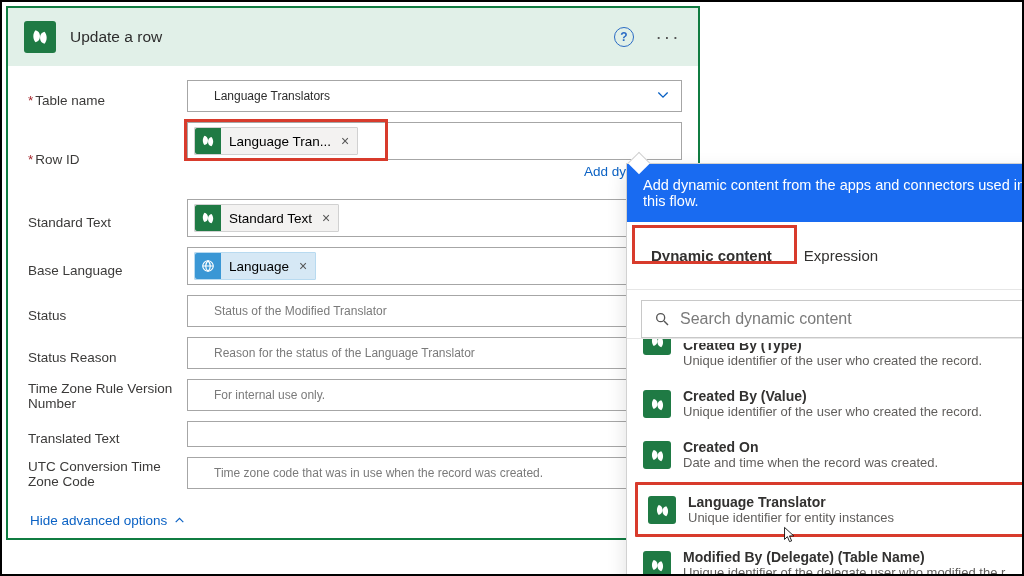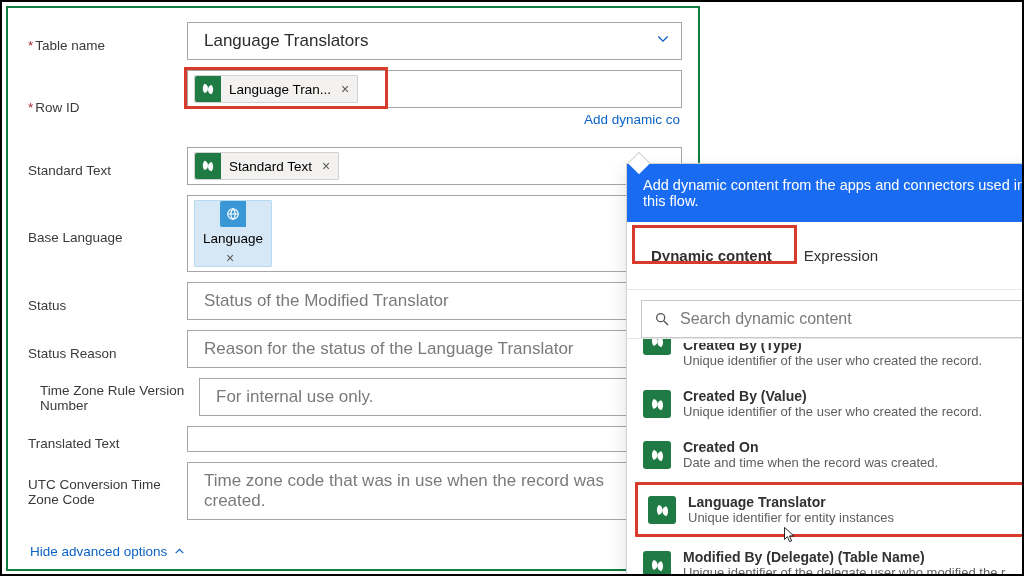--- a/index.html
+++ b/index.html
@@ -53,22 +53,22 @@
     padding-top: 8px;
     color: #3b3a39;
   }
   .req { color: #a4262c; margin-right:2px;}
   .param-control {
     flex: 1;
   }
   .select-box, .text-input {
     width: 100%;
     border: 1px solid #a6a6a6;
-    padding: 8px 16px;
-    font-size: 17px;
+    padding: 8px 26px;
+    font-size: 12px;
     color: #2d2d2d;
     position: relative;
   }
   .select-caret {
     position: absolute;
     right: 10px;
     top: 50%;
     transform: translateY(-50%);
   }
   .select-caret svg { width:16px; height:16px; stroke:#0b62c4; fill:none; stroke-width:2;}
@@ -90,21 +90,21 @@
   }
   .token-icon {
     width:26px;height:26px;display:flex;align-items:center;justify-content:center;
     border-radius:2px 0 0 2px;
   }
   .token-icon.dv { background:#1f7a44; }
   .token-icon.dv svg { width:14px;height:14px;fill:#fff;}
   .token-icon.blue { background:#3a97d5; }
   .token-icon.blue svg { width:14px;height:14px;fill:#fff;}
   .token-label { padding:4px 8px 4px 8px; color:#000000; }
-  .token.blue { background:#d6e8f5; border-color:#b8daf0;flex-direction:column;}
+  .token.blue { background:#d6e8f5; border-color:#b8daf0;}
   .token-x { padding:0 8px 0 2px; color:#555; cursor:pointer; font-size:14px;}
   .add-dyn-link {
     text-align:right;
     color:#0b62c4;
     font-size:13.5px;
     padding:4px 2px 10px 0;
   }
   .highlight-red { outline:3px solid #d83b2c; outline-offset:-2px; }
   .footer-link {
     color:#0b62c4;
@@ -187,20 +187,30 @@
     position:absolute;
     left:143px; top:41px;
     pointer-events:none;
   }
   .cursor svg { width:17px;height:17px; }
 </style>
 </head>
 <body>
 
 <div class="action-card">
+  <div class="card-header">
+    <div class="connector-icon">
+      <svg viewBox="0 0 24 24">
+          <path d="M6 3c-1.8 2.2-2.9 5-2.9 8s1.1 5.8 2.9 8c3.3-.6 5.9-3.5 5.9-7V10c0-3.5-2.6-6.4-5.9-7zm12 18c1.8-2.2 2.9-5 2.9-8s-1.1-5.8-2.9-8c-3.3.6-5.9 3.5-5.9 7v2c0 3.5 2.6 6.4 5.9 7z"></path>
+        </svg>
+    </div>
+    <div class="card-title">Update a row</div>
+    <div class="card-help">?</div>
+    <div class="card-more">···</div>
+  </div>
 
   <div class="params">
 
     <div class="param-row">
       <div class="param-label"><span class="req">*</span><span>Table name</span></div>
       <div class="param-control">
         <div class="select-box">
           <span>Language Translators</span>
           <span class="select-caret"><svg viewBox="0 0 24 24">
                 <polyline points="5 9 12 16 19 9"></polyline>
@@ -272,21 +282,21 @@
     </div>
 
     <div class="param-row">
       <div class="param-label">Status Reason</div>
       <div class="param-control">
           <div class="text-input placeholder">Reason for the status of the Language Translator</div>
         </div>
     </div>
 
     <div class="param-row">
-      <div class="param-label" style="padding-top:2px;margin-left:12px;">Time Zone Rule Version Number</div>
+      <div class="param-label" style="padding-top:2px;">Time Zone Rule Version Number</div>
       <div class="param-control">
           <div class="text-input placeholder">For internal use only.</div>
         </div>
     </div>
 
     <div class="param-row">
       <div class="param-label">Translated Text</div>
       <div class="param-control">
           <div class="text-input" style="min-height:26px;"></div>
         </div>

